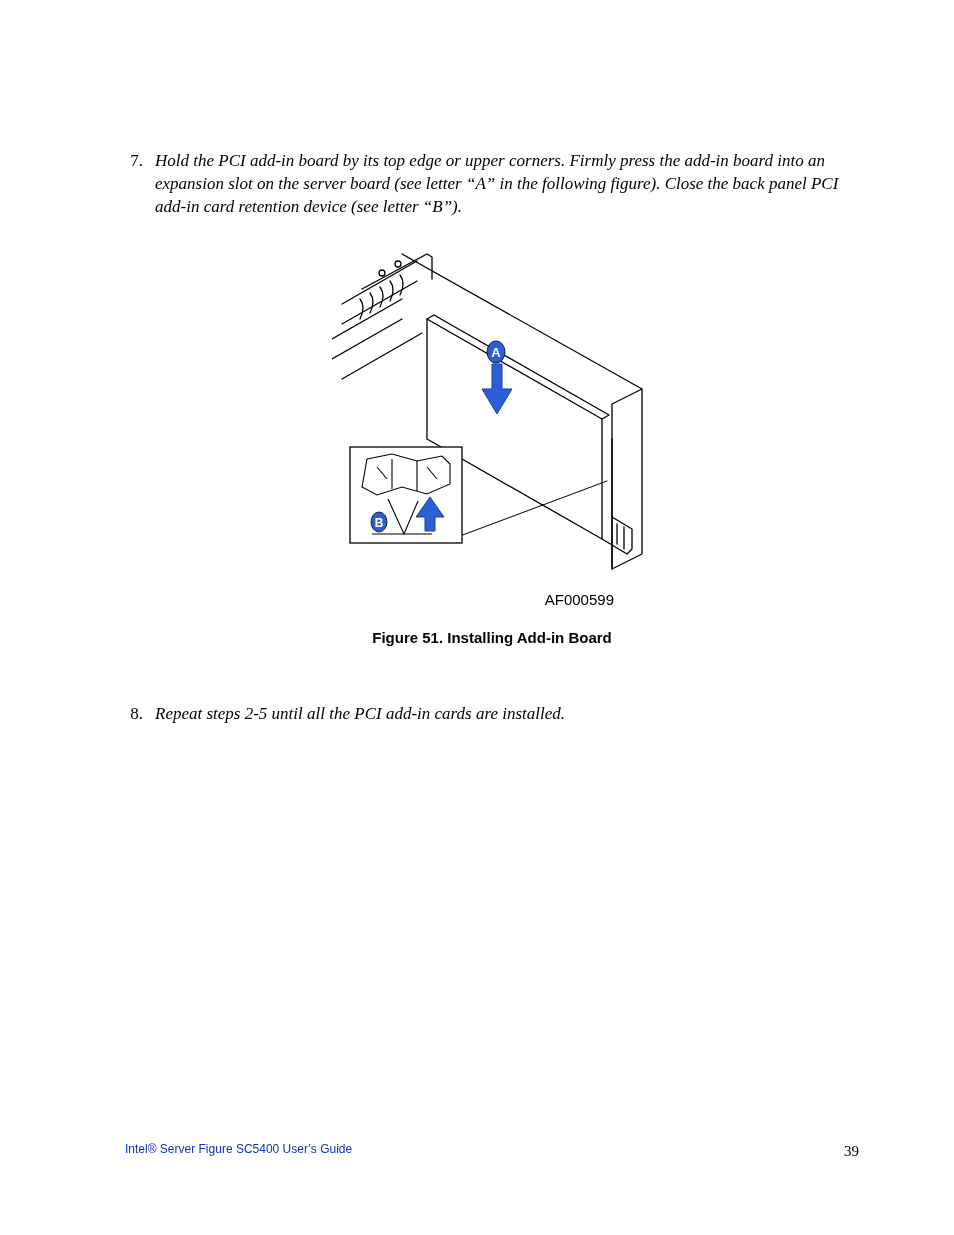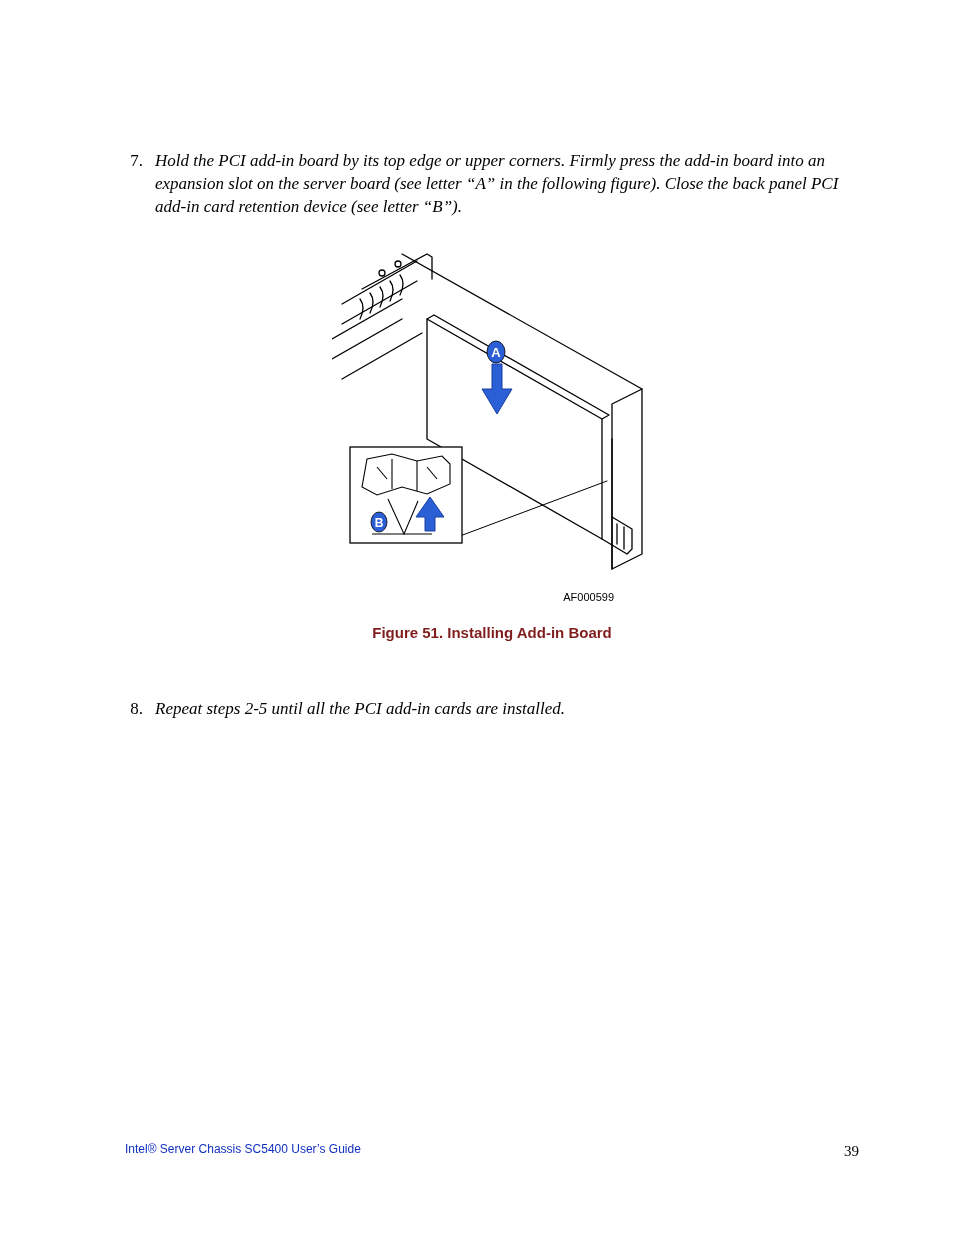--- a/index.html
+++ b/index.html
@@ -32,32 +32,32 @@
     .figure-wrap {
       margin-top: 30px;
       margin-bottom: 12px;
       text-align: center;
     }
     .figure-svg {
       display: inline-block;
     }
     .figure-ref-label {
       font-family: Arial, Helvetica, sans-serif;
-      font-size: 11px;
+      font-size: 15px;
       color: #000;
       text-align: right;
       padding-right: 245px;
       margin-top: 4px;
     }
     .figure-caption {
       text-align: center;
       font-family: Arial, Helvetica, sans-serif;
       font-weight: bold;
       font-size: 15px;
-      color: #7f1d1d;
+      color: #000000;
       margin-top: 18px;
       margin-bottom: 55px;
     }
     .footer {
       position: absolute;
       bottom: 74px;
       left: 125px;
       right: 95px;
       display: flex;
       justify-content: space-between;
@@ -149,15 +149,15 @@
   </div>
 
   <div class="list-item">
     <div class="list-num">8.</div>
     <div class="list-text">Repeat steps 2-5 until all the PCI add-in cards are installed.</div>
   </div>
 
 </div>
 
 <div class="footer">
-  <span>Intel® Server Chassis SC5400 User’s Guide</span>
+  <span>Intel® Server Figure SC5400 User’s Guide</span>
   <span class="pagenum">39</span>
 </div>
 
 </body></html>

